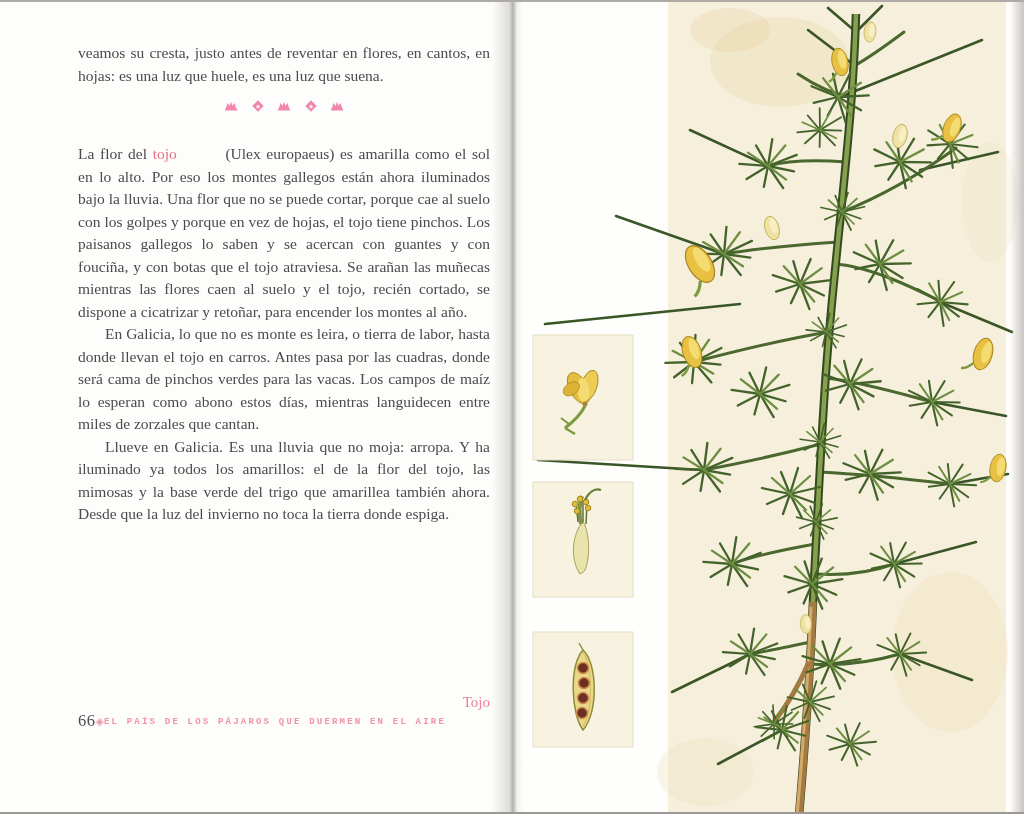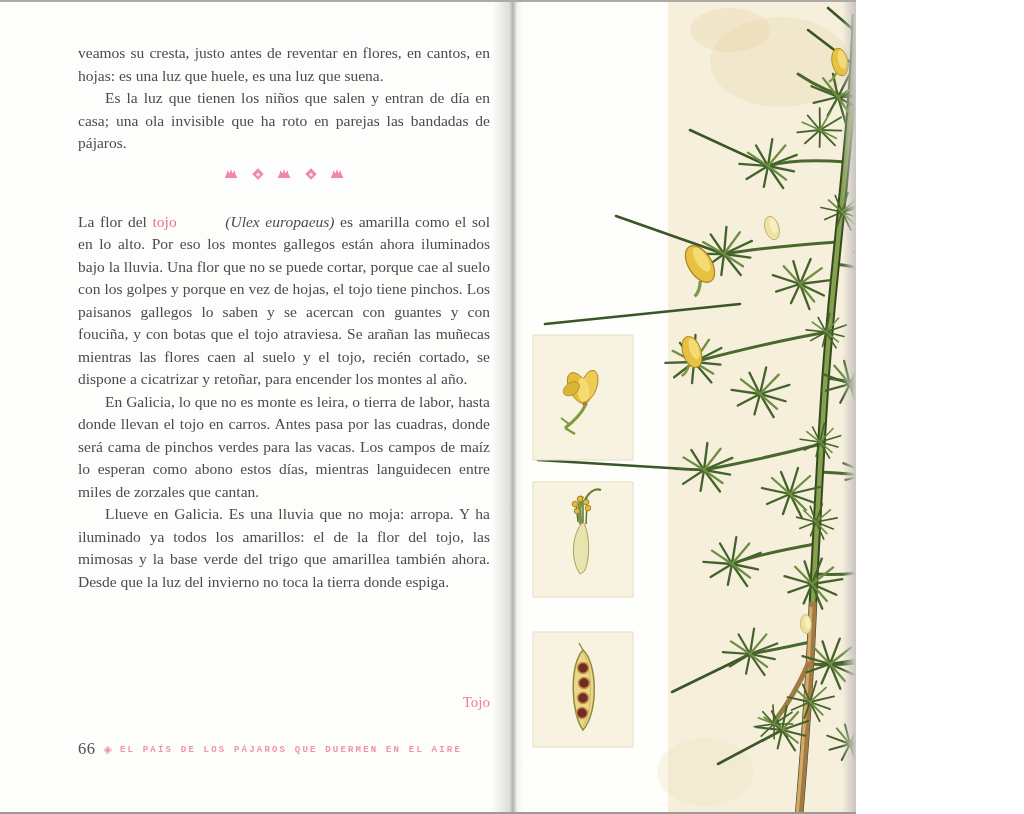--- a/index.html
+++ b/index.html
@@ -1,37 +1,37 @@
 <!DOCTYPE html>
 <html lang="es"><head>
 <meta charset="utf-8">
 <style>
   html,body{margin:0;padding:0;background:#ffffff;}
-  .screen{position:relative;width:856px;height:814px;background:#fdfdfc;overflow:hidden;
+  .screen{position:relative;width:1024px;height:814px;background:#fdfdfc;overflow:hidden;
           border-top:2px solid #aeaba7;border-bottom:2px solid #9d9a96;box-sizing:border-box;
           font-family:"Liberation Serif", serif;}
   
   .page-left{position:absolute;left:0;top:0;width:505px;height:100%;background:#fdfdfc;}
   .text-block{position:absolute;left:78px;top:40px;width:412px;color:#4b4b4b;
               font-size:15.5px;line-height:22.5px;}
   .para{margin:0;text-align:justify;hyphens:auto;-webkit-hyphens:auto;}
   .para.indent{text-indent:27px;}
   .para.section-gap{margin-top:30px;}
   .accent{color:#e87286;}
-  .italic{font-style:italic;margin-left:43px;}
+  .italic{margin-left:43px;}
   
   .ornament{display:flex;justify-content:center;align-items:center;gap:16px;margin:12px 0;height:14px;}
   .orn-fleuron{display:inline-block;width:13px;height:9px;background:#f286ad;
      clip-path:polygon(50% 0%,60% 48%,79% 18%,84% 55%,100% 100%,0% 100%,16% 55%,21% 18%,40% 48%);}
   .orn-diamond{position:relative;display:inline-block;width:8px;height:8px;background:#f286ad;transform:rotate(45deg);}
   .orn-diamond .inner{position:absolute;left:2.5px;top:2.5px;width:3px;height:3px;background:#fde9f1;}
   
   .caption{position:absolute;left:78px;top:692px;width:412px;text-align:right;
            color:#ef7f95;font-size:15px;}
-  .footer{position:absolute;left:78px;top:737px;display:flex;align-items:center;gap:8px;}
+  .footer{position:absolute;left:78px;top:709px;display:flex;align-items:center;gap:0;}
   .pagenum{font-size:16.5px;color:#4f4f4f;letter-spacing:.5px;}
   .footer-diamond{color:#f193a5;font-size:11px;line-height:1;font-family:"DejaVu Sans",sans-serif;}
   .booktitle{font-family:Liberation Mono, monospace;font-size:9px;letter-spacing:2.2px;
              color:#f193a5;font-weight:bold;padding-top:2px;}
   
   .spine{position:absolute;left:492px;top:0;width:36px;height:100%;pointer-events:none;z-index:5;
      background:linear-gradient(to right, rgba(170,166,158,0) 0%, rgba(150,146,138,.30) 48%,
                 rgba(100,96,88,.48) 58%, rgba(190,186,178,.18) 70%, rgba(255,255,255,0) 88%);}
   .right-edge{position:absolute;right:0;top:0;width:14px;height:100%;pointer-events:none;z-index:5;
      background:linear-gradient(to right, rgba(205,201,196,0) 0%, #cbc7c2 95%);}
@@ -40,21 +40,20 @@
   .plate-svg{position:absolute;left:15px;top:0;}
 </style>
 </head>
 <body>
 
 <div class="screen">
 
   <div class="page-left">
     <div class="text-block">
       <p class="para">veamos su cresta, justo antes de reventar en flores, en cantos, en hojas: es una luz que huele, es una luz que suena.</p>
-      <p class="para indent">Es la luz que tienen los niños que salen y entran de día en casa; una ola invisible que ha roto en parejas las bandadas de pájaros.</p>
 
       <div class="ornament">
         <span class="orn-fleuron"></span>
         <span class="orn-diamond">
             <span class="inner"></span>
           </span>
         <span class="orn-fleuron"></span>
         <span class="orn-diamond">
             <span class="inner"></span>
           </span>

